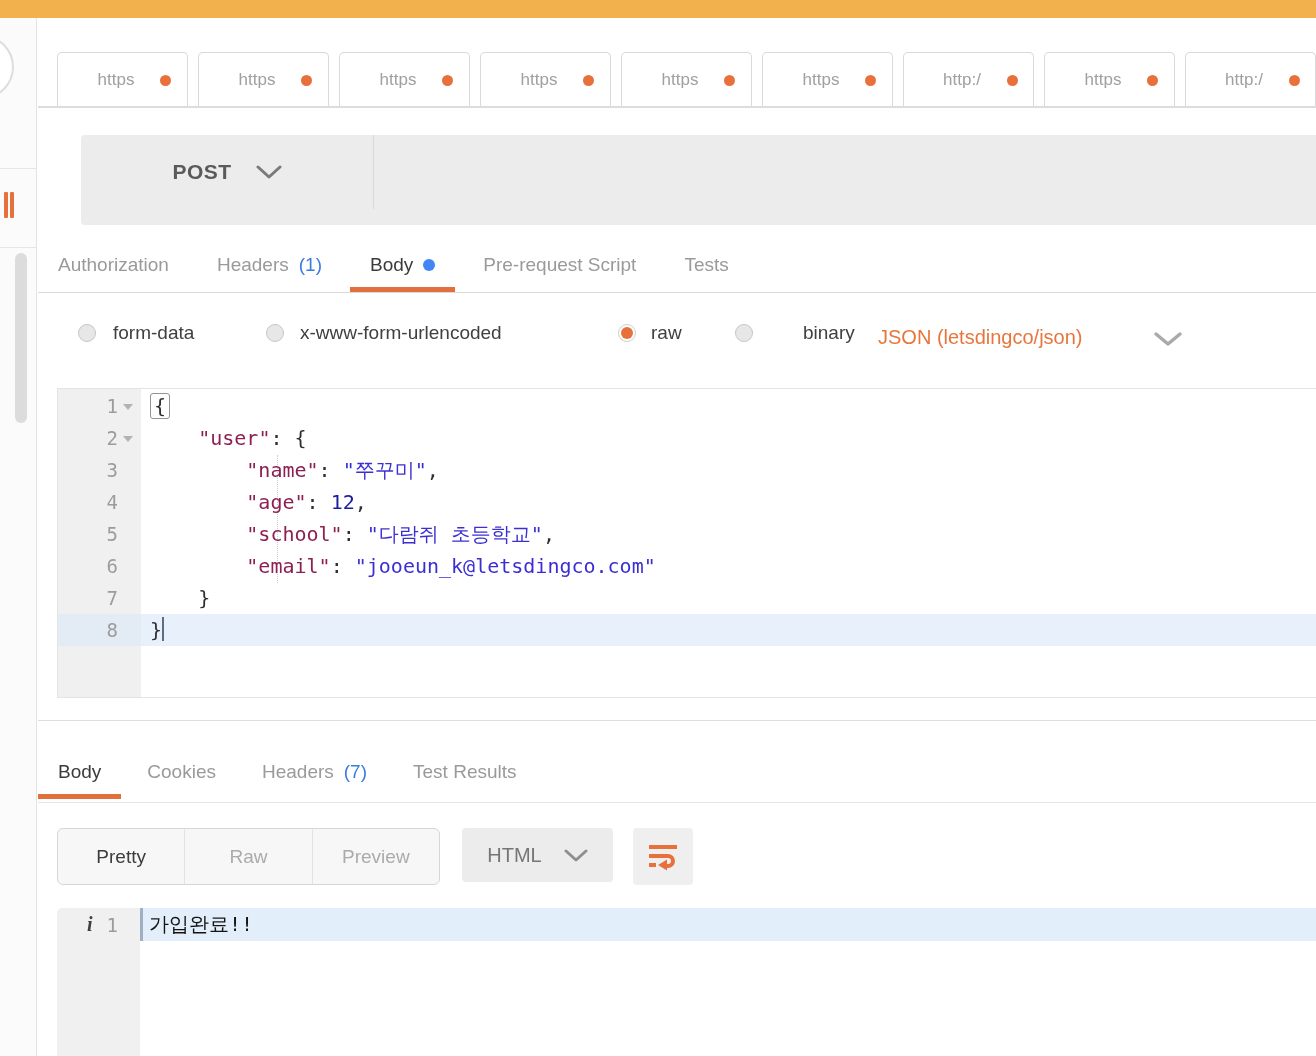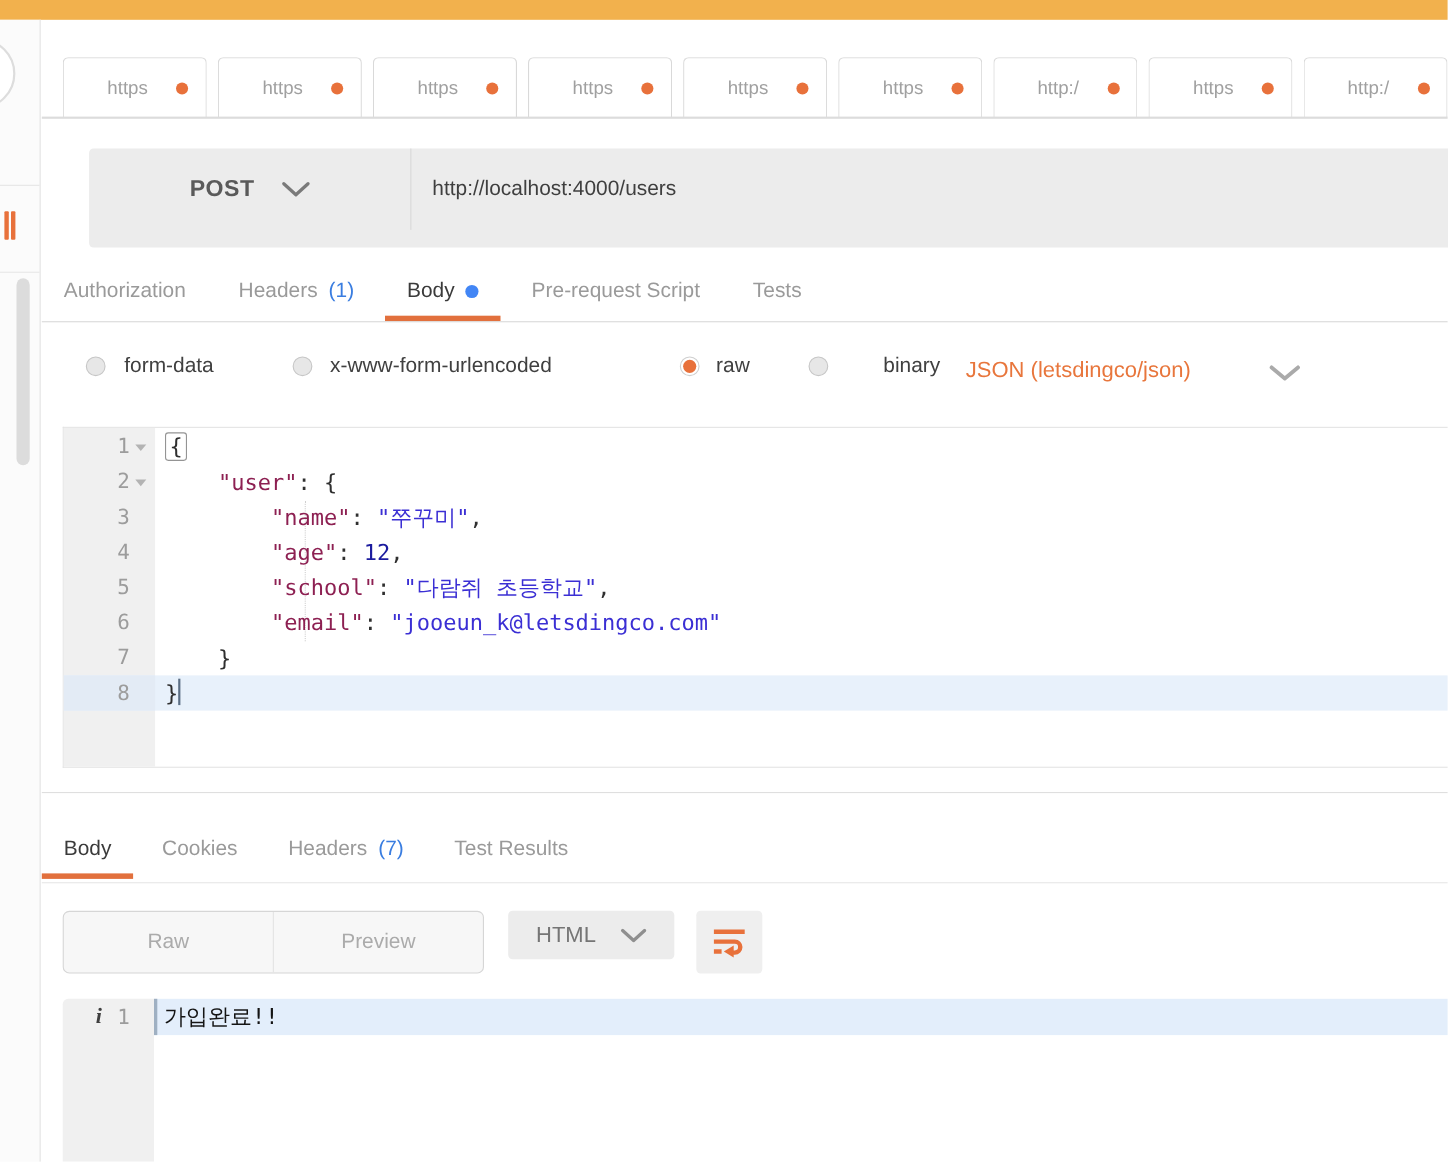--- a/index.html
+++ b/index.html
@@ -66,21 +66,21 @@
   #resp-divider { left:38px; top:720px; width:1278px; height:1px; background:#dfdfdf; }
   #resp-tabs { left:38px; top:745px; height:57px; display:flex; gap:6px; }
   #resp-tabs-line { left:38px; top:802px; width:1278px; height:1px; background:#e6e6e6; }
 
   #view-group { left:57px; top:828px; width:383px; height:57px; background:#f7f7f7; border:1px solid #d6d6d6; border-radius:6px;
     display:flex; overflow:hidden; }
   .vbtn { flex:1; display:flex; align-items:center; justify-content:center; font-size:19px; color:#ababab; cursor:pointer;
     border-right:1px solid #e3e3e3; }
   .vbtn:last-child { border-right:none; }
   .vbtn.active { color:#3c3c3c; }
-  #fmt-btn { left:462px; top:828px; width:151px; height:44px; background:#ececec; border-radius:4px; display:flex;
+  #fmt-btn { left:462px; top:828px; width:151px; height:54px; background:#ececec; border-radius:4px; display:flex;
     align-items:center; justify-content:center; gap:22px; cursor:pointer; }
   #fmt-btn .f { font-size:20px; color:#757575; }
   #wrap-btn { left:633px; top:828px; width:60px; height:57px; background:#efefef; border-radius:4px; display:flex;
     align-items:center; justify-content:center; cursor:pointer; }
 
   
   #resp-editor { left:57px; top:908px; width:1259px; height:148px; font-family:"DejaVu Sans Mono","DejaVu Sans",monospace; }
   #resp-gutter { left:0; top:0; width:83px; height:148px; background:#f0f0f0; border-radius:5px 0 0 0; }
   #resp-row1 { left:0; top:0; width:1259px; height:33px; display:flex; }
   #resp-row1 .gut { width:83px; flex:none; display:flex; align-items:center; justify-content:flex-end; padding-right:22px; gap:14px; }
@@ -144,21 +144,20 @@
   </div>
 <div id="tabstrip-line" class="abs"></div>
 
 <div id="urlbar" class="abs">
   <div id="method" class="abs">
     <span class="m">POST</span>
     <svg class="chev" width="26" height="14" viewBox="0 0 26 14">
       <path d="M2 2 L13 12 L24 2" fill="none" stroke="#7a7a7a" stroke-width="3" stroke-linecap="round" stroke-linejoin="round"></path>
     </svg>
   </div>
-  <div id="url-text" class="abs">http://localhost:4000/users</div>
 </div>
 
 <div id="req-tabs" class="abs">
   <div class="rtab">
       <span>Authorization</span>
     </div>
   <div class="rtab">
       <span>Headers</span>
       <span class="count">(1)</span>
     </div>
@@ -263,20 +262,21 @@
       <span>Headers</span>
       <span class="count">(7)</span>
     </div>
   <div class="rtab">
       <span>Test Results</span>
     </div>
 </div>
 <div id="resp-tabs-line" class="abs"></div>
 
 <div id="view-group" class="abs">
+  <div class="vbtn active">Pretty</div>
   <div class="vbtn">Raw</div>
   <div class="vbtn">Preview</div>
 </div>
 
 <div id="fmt-btn" class="abs">
   <span class="f">HTML</span>
   <svg class="chev" width="24" height="13" viewBox="0 0 24 13">
     <path d="M2 2 L12 11 L22 2" fill="none" stroke="#8f8f8f" stroke-width="3" stroke-linecap="round" stroke-linejoin="round"></path>
   </svg>
 </div>

